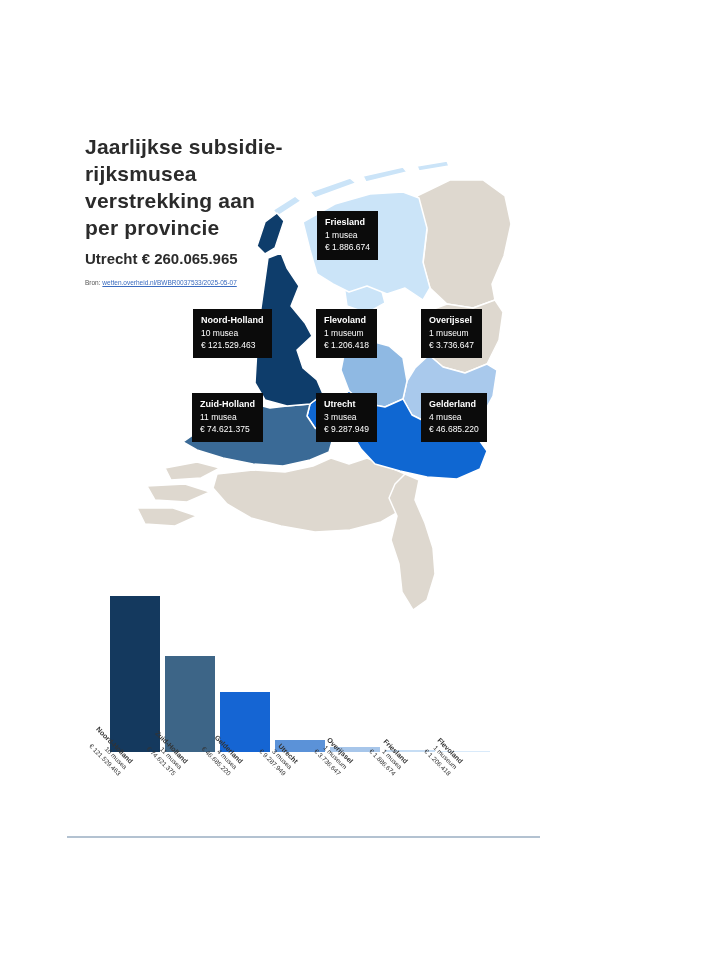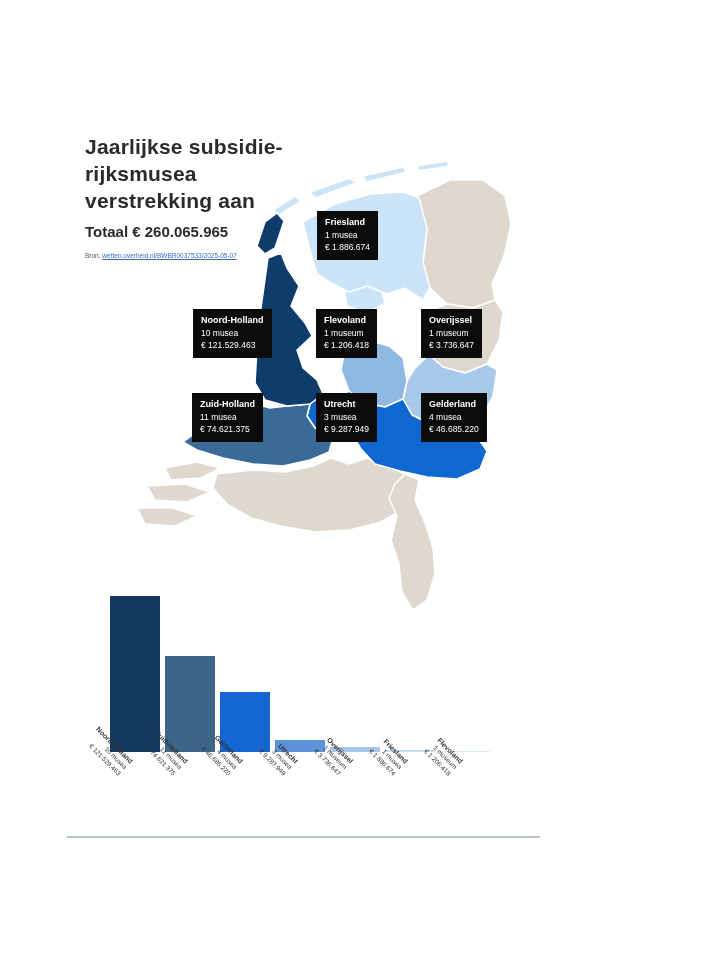--- a/index.html
+++ b/index.html
@@ -31,21 +31,22 @@
 </style>
 </head>
 <body>
 
 <div class="page">
 
   <div class="header">
     <div class="title-line">Jaarlijkse subsidie-</div>
     <div class="title-line">rijksmusea</div>
     <div class="title-line">verstrekking aan</div>
-    <div class="total">Totaal € 260.065.965</div>
+    <div class="title-line">per provincie</div>
+    <div class="total">Utrecht € 260.065.965</div>
     <div class="source">
       <span>Bron:</span>
       <a>wetten.overheid.nl/BWBR0037533/2025-05-07</a>
     </div>
   </div>
 
   <div class="map-wrap">
     <svg viewBox="0 0 430 480">
       <g stroke="#ffffff" stroke-width="1.5" stroke-linejoin="round">
         <polygon points="238,120 275,126 280,145 262,155 242,148" fill="#cbe4f8"></polygon>

